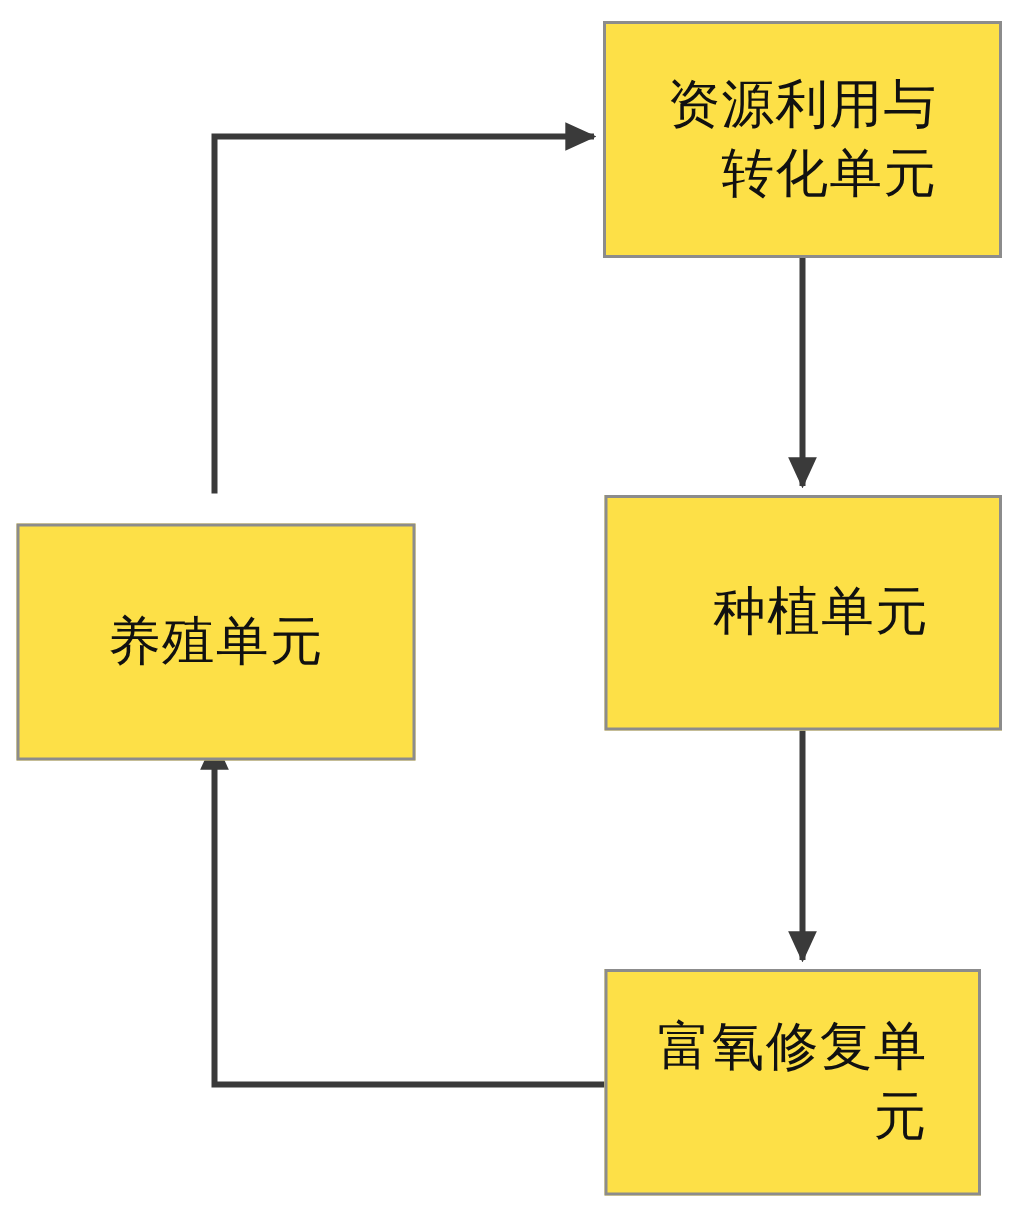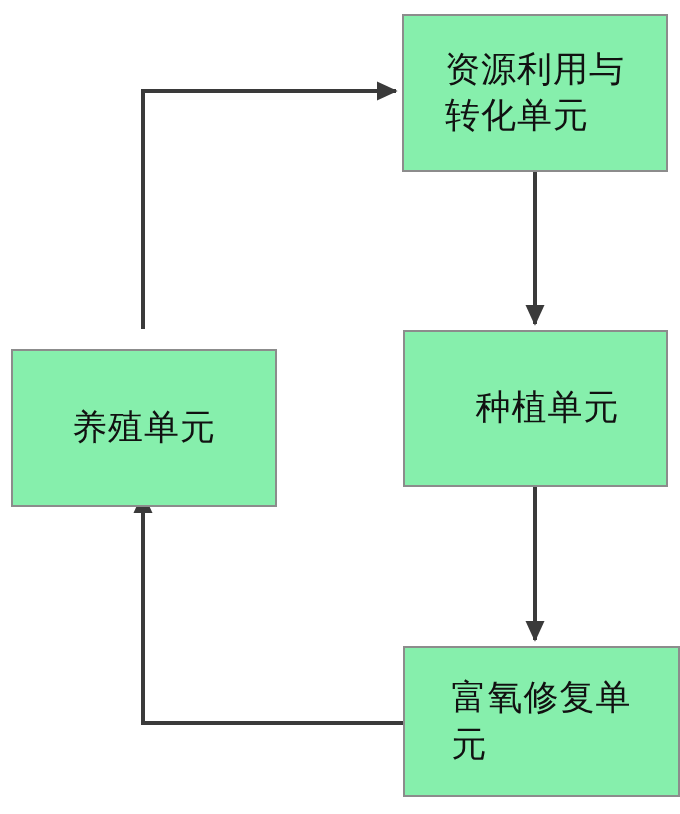--- a/index.html
+++ b/index.html
@@ -21,25 +21,25 @@
     position: absolute;
     left: 0;
     top: 0;
     width: 680px;
     height: 814px;
   }
   .node-box {
     position: absolute;
     box-sizing: border-box;
     border: 2px solid #8c8c8c;
-    background: #86efac;
+    background: #fde047;
     display: flex;
     align-items: center;
     justify-content: center;
-    text-align: left;
+    text-align: right;
     z-index: 2;
   }
   .node-label {
     font-family: "Liberation Serif", "DejaVu Serif", serif;
     font-size: 35px;
     line-height: 1.32;
     color: #111111;
     letter-spacing: 1px;
     padding: 0 14px;
     white-space: pre-line;
@@ -61,21 +61,21 @@
   #node-planting {
     left: 403px;
     top: 330px;
     width: 265px;
     height: 157px;
     padding-left: 24px;
   }
   #node-oxygen {
     left: 403px;
     top: 646px;
-    width: 277px;
+    width: 251px;
     height: 151px;
   }
 </style>
 </head>
 <body>
 
 <div id="diagram-canvas">
 
   <svg id="diagram-svg" viewBox="0 0 680 814" xmlns="http://www.w3.org/2000/svg">
     <defs>

